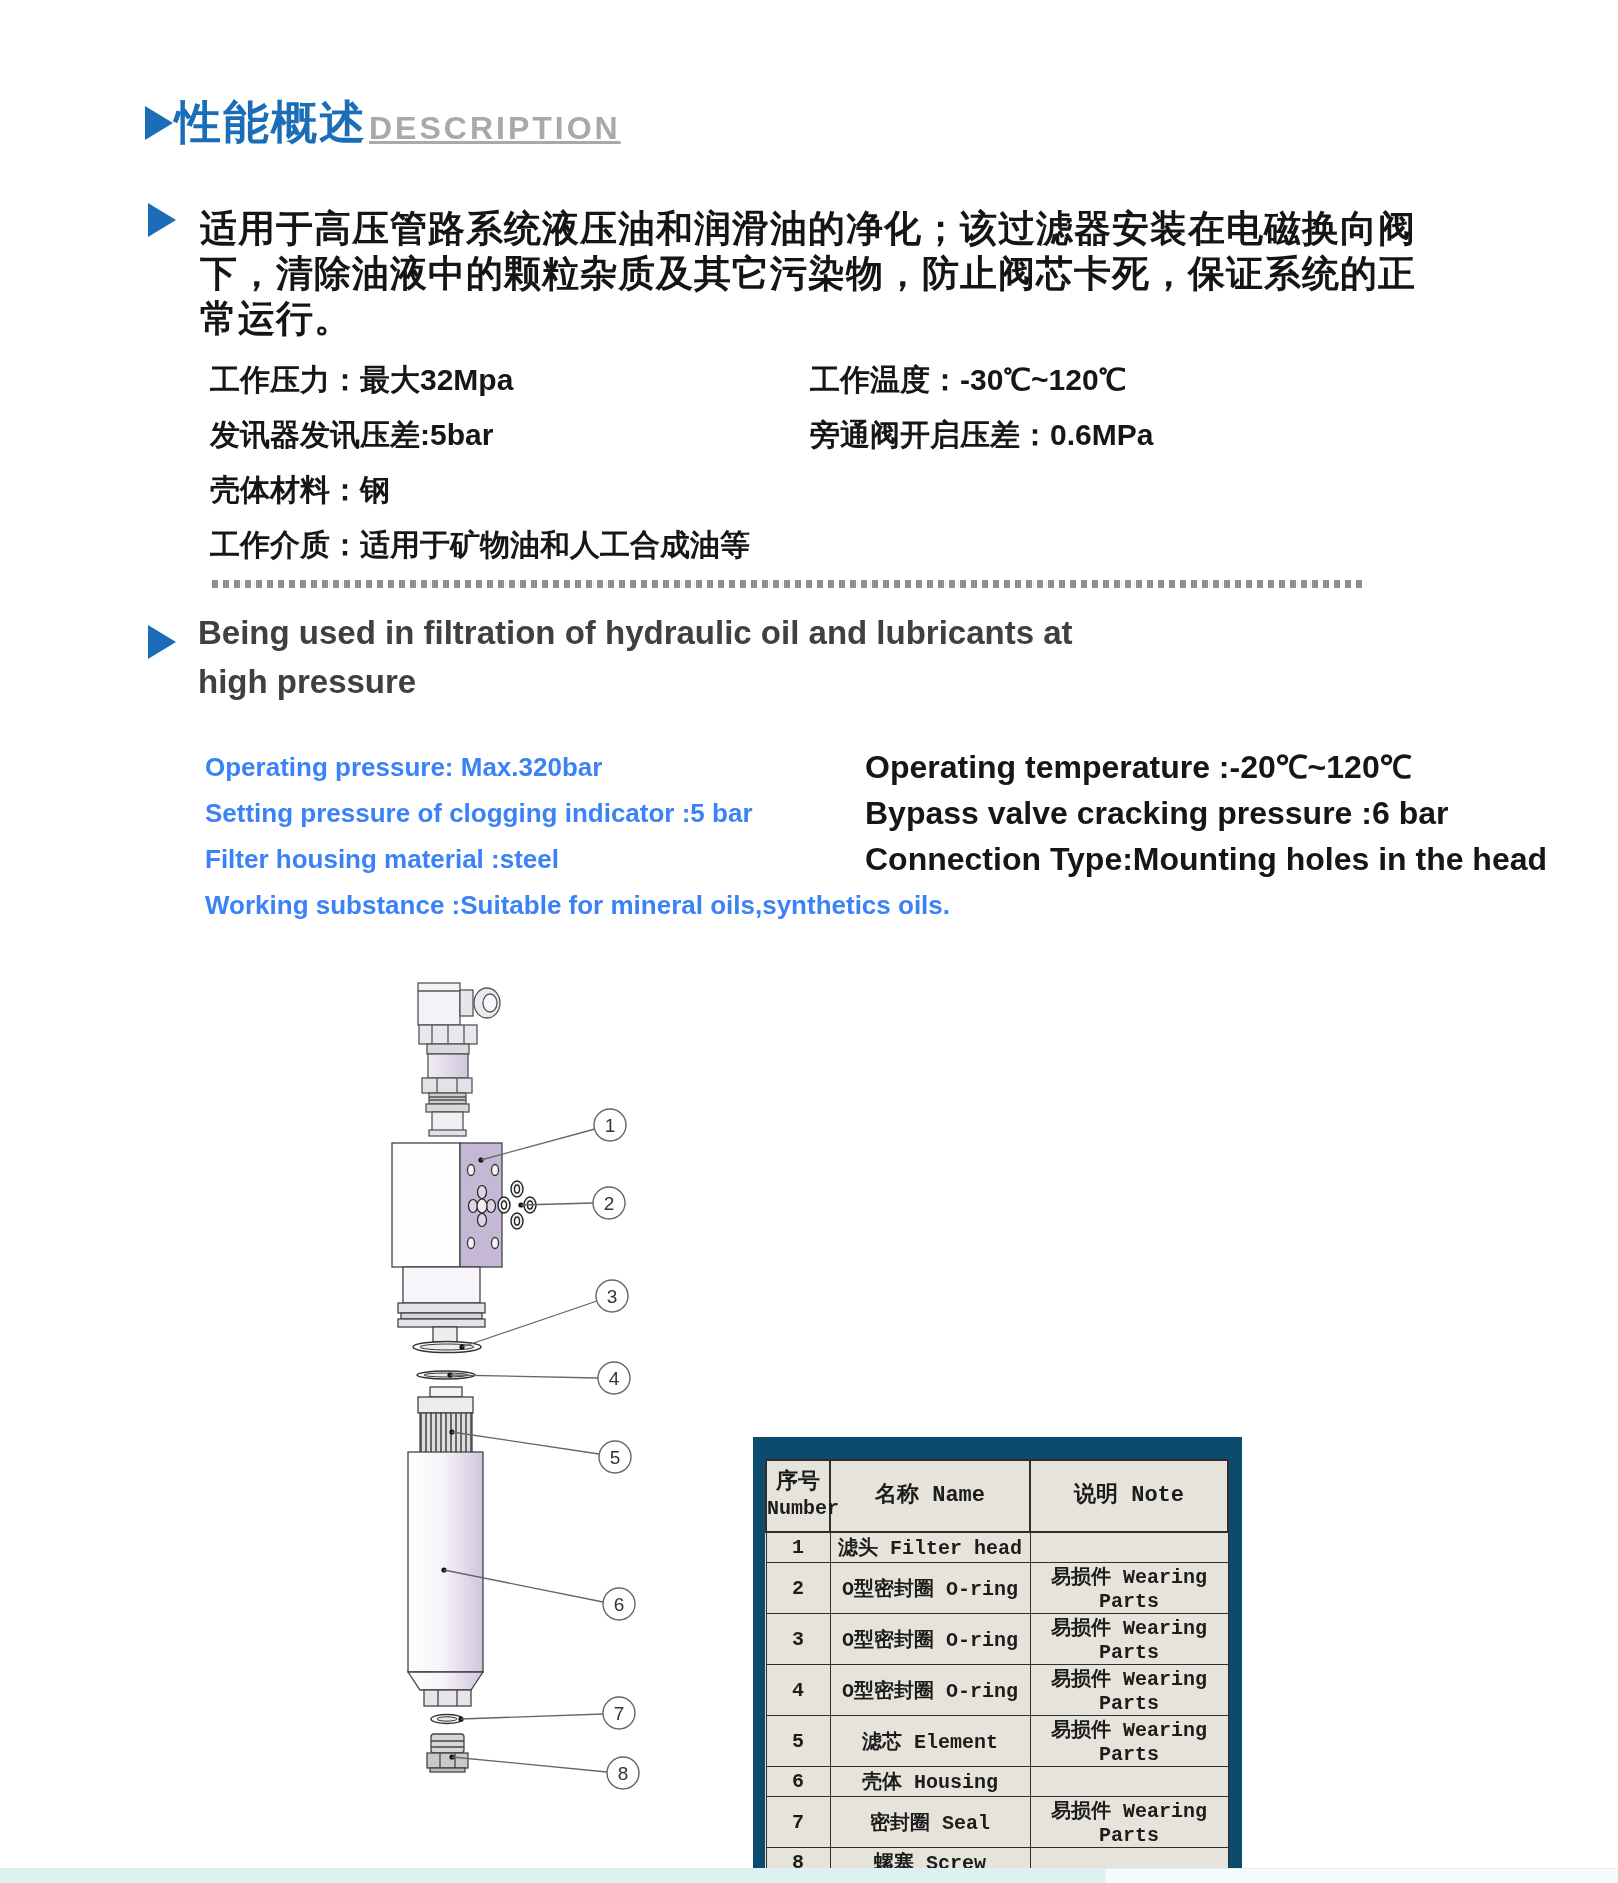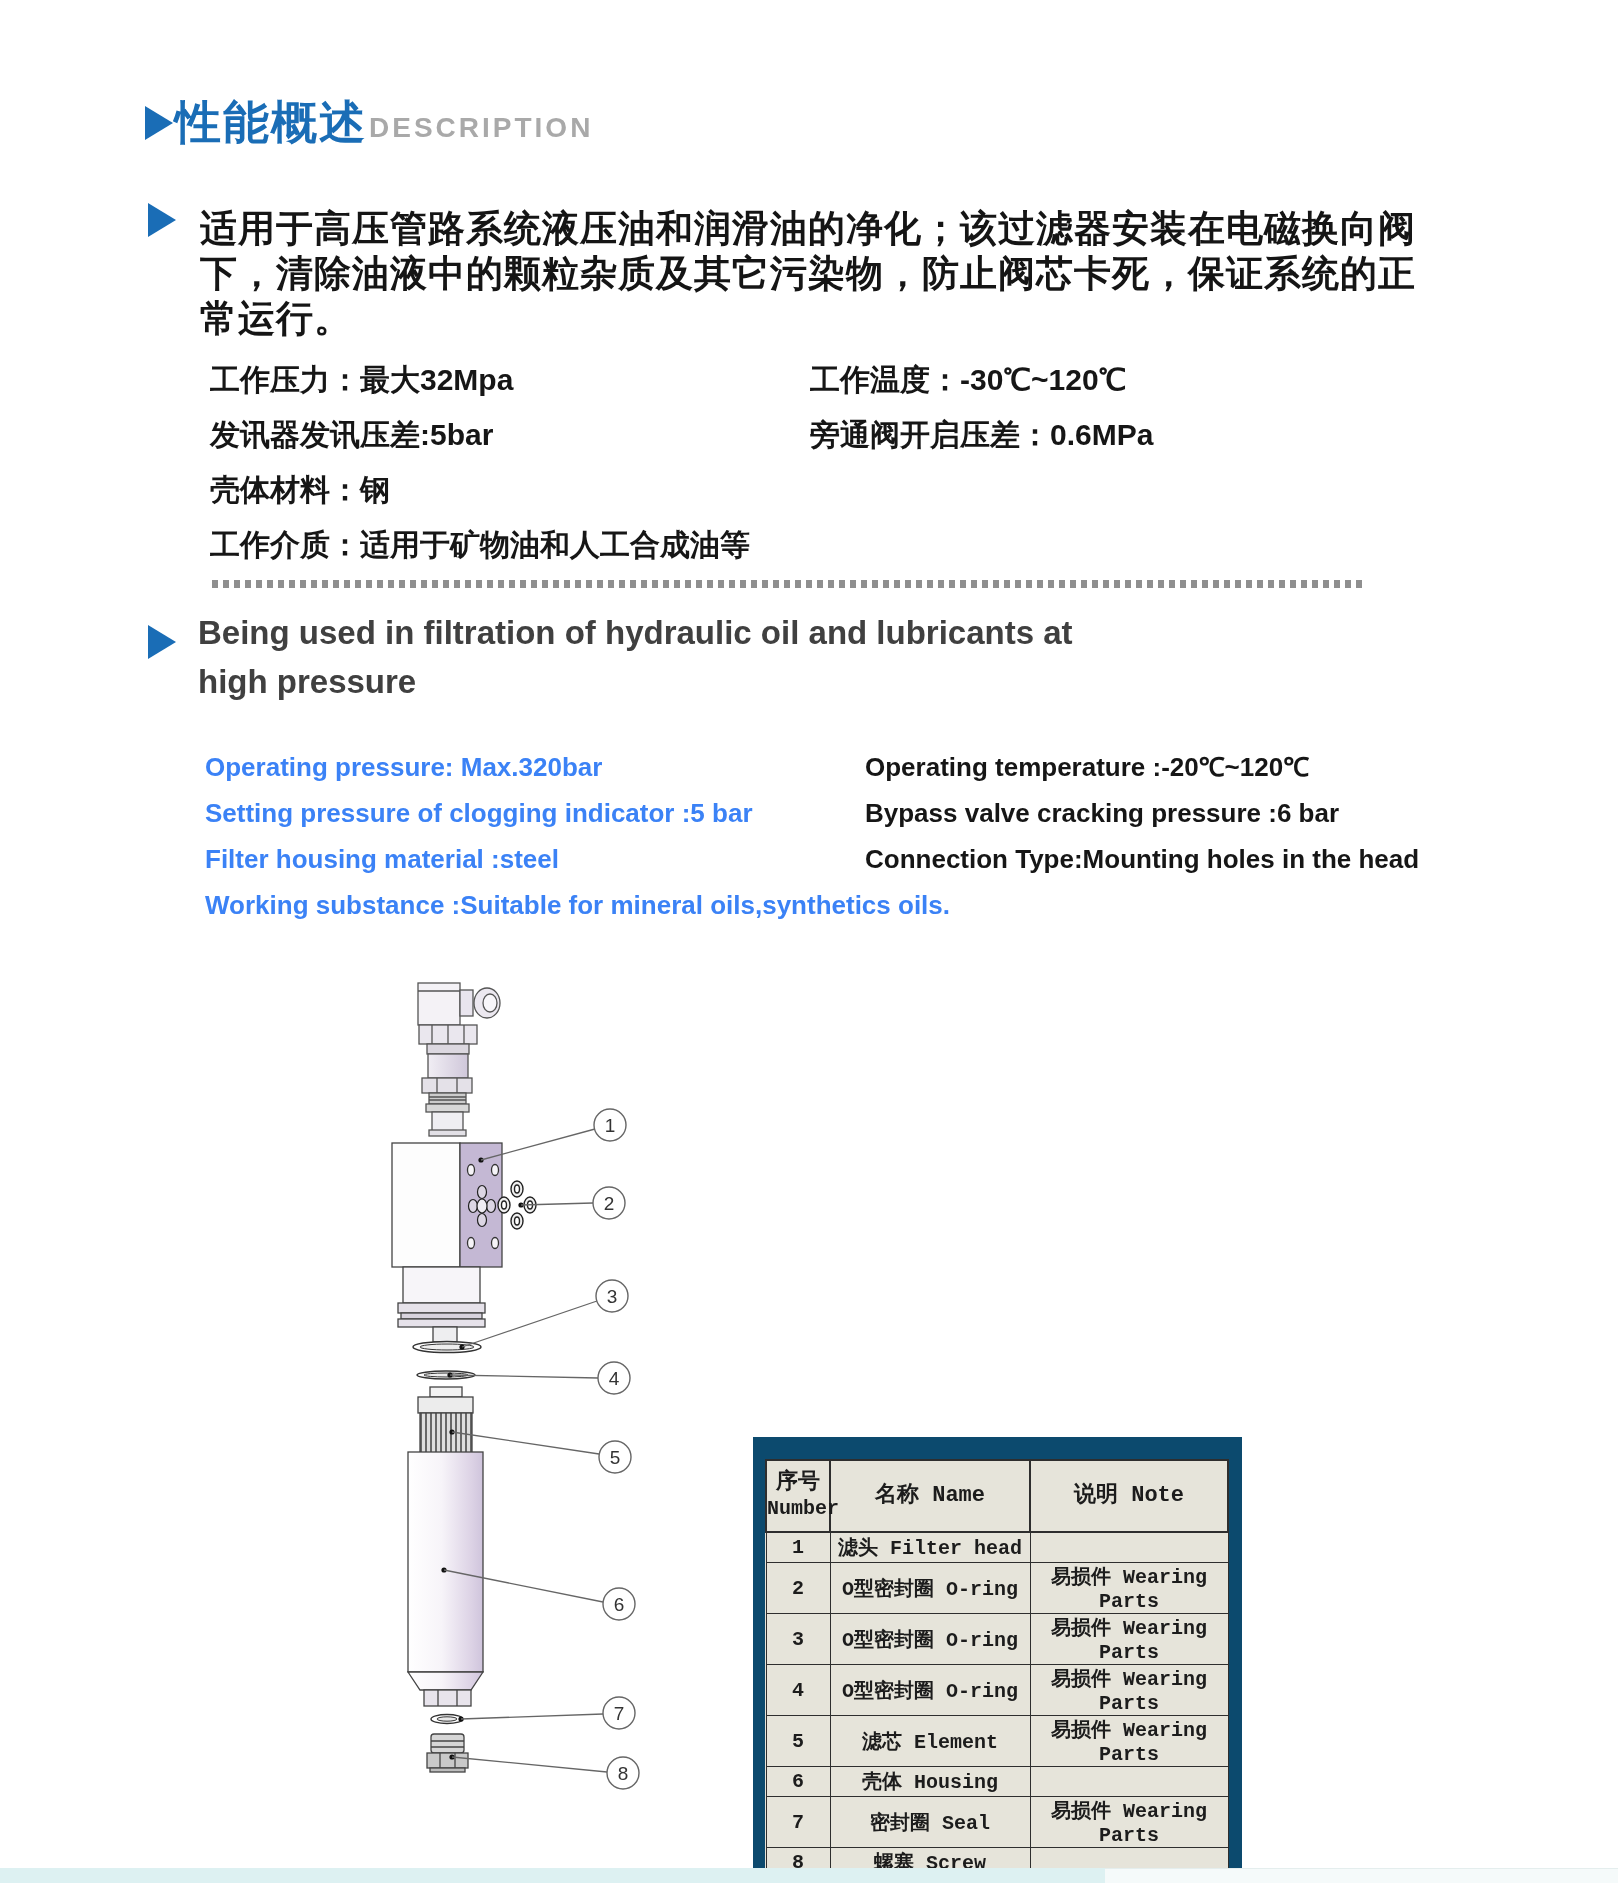--- a/index.html
+++ b/index.html
@@ -5,36 +5,36 @@
   html,body{margin:0;padding:0;background:#ffffff;}
   .page{
     position:relative;width:1618px;height:1883px;background:#ffffff;
     font-family:"Liberation Sans",sans-serif;color:#121212;overflow:hidden;
   }
   .abs{position:absolute;}
   
   .tri{width:0;height:0;border-top:17px solid transparent;border-bottom:17px solid transparent;border-left:28px solid #1a6db6;}
   .sec-header{left:145px;top:92px;display:flex;align-items:center;gap:2px;}
   .sec-title-cn{font-size:46px;font-weight:bold;color:#1a6db6;letter-spacing:2px;}
-  .sec-title-en{font-size:28px;font-weight:bold;color:#a9a9a9;letter-spacing:3px;padding-top:10px;}
+  .sec-title-en{font-size:32px;font-weight:bold;color:#a9a9a9;letter-spacing:3px;padding-top:10px;text-decoration:underline;}
   
   .intro-tri{left:148px;top:203px;}
   .intro{left:200px;top:186px;width:1380px;font-size:37px;font-weight:bold;line-height:45px;color:#151515;letter-spacing:1px;margin-top:20px;}
   
   .cn-specs-left{left:210px;top:352px;font-size:30px;font-weight:bold;line-height:55px;color:#161616;}
   .cn-specs-right{left:810px;top:352px;font-size:30px;font-weight:bold;line-height:55px;color:#161616;}
   
   .dotted{left:212px;top:580px;width:1155px;height:8px;
     background:repeating-linear-gradient(90deg,#8f8f8f 0 6px,transparent 6px 11px);}
   
   .en-tri{left:148px;top:625px;}
   .en-heading{left:198px;top:608px;font-size:33px;font-weight:bold;line-height:49px;color:#404040;}
   
   .en-specs-left{left:205px;top:744px;font-size:26px;font-weight:bold;line-height:46px;color:#3b82f6;}
-  .en-specs-right{left:865px;top:744px;font-size:26px;font-weight:bold;line-height:46px;color:#161616;}
+  .en-specs-right{left:865px;top:744px;font-size:32px;font-weight:bold;line-height:46px;color:#161616;}
   
   svg.diagram{position:absolute;left:0;top:0;width:1618px;height:1883px;}
   
   .parts-wrap{left:753px;top:1437px;background:#0c4a6e;padding:22px 13px 15px 12px;}
   table.parts{border-collapse:collapse;table-layout:fixed;width:462px;background:#e6e4da;
     font-family:"Liberation Mono",monospace;color:#1c1c1c;}
   table.parts td,table.parts th{border:1.6px solid #2e2e2e;text-align:center;padding:0;font-weight:600;}
   table.parts .outer{border-width:2.5px;}
   .col-num{width:64px;}
   .col-name{width:200px;}

